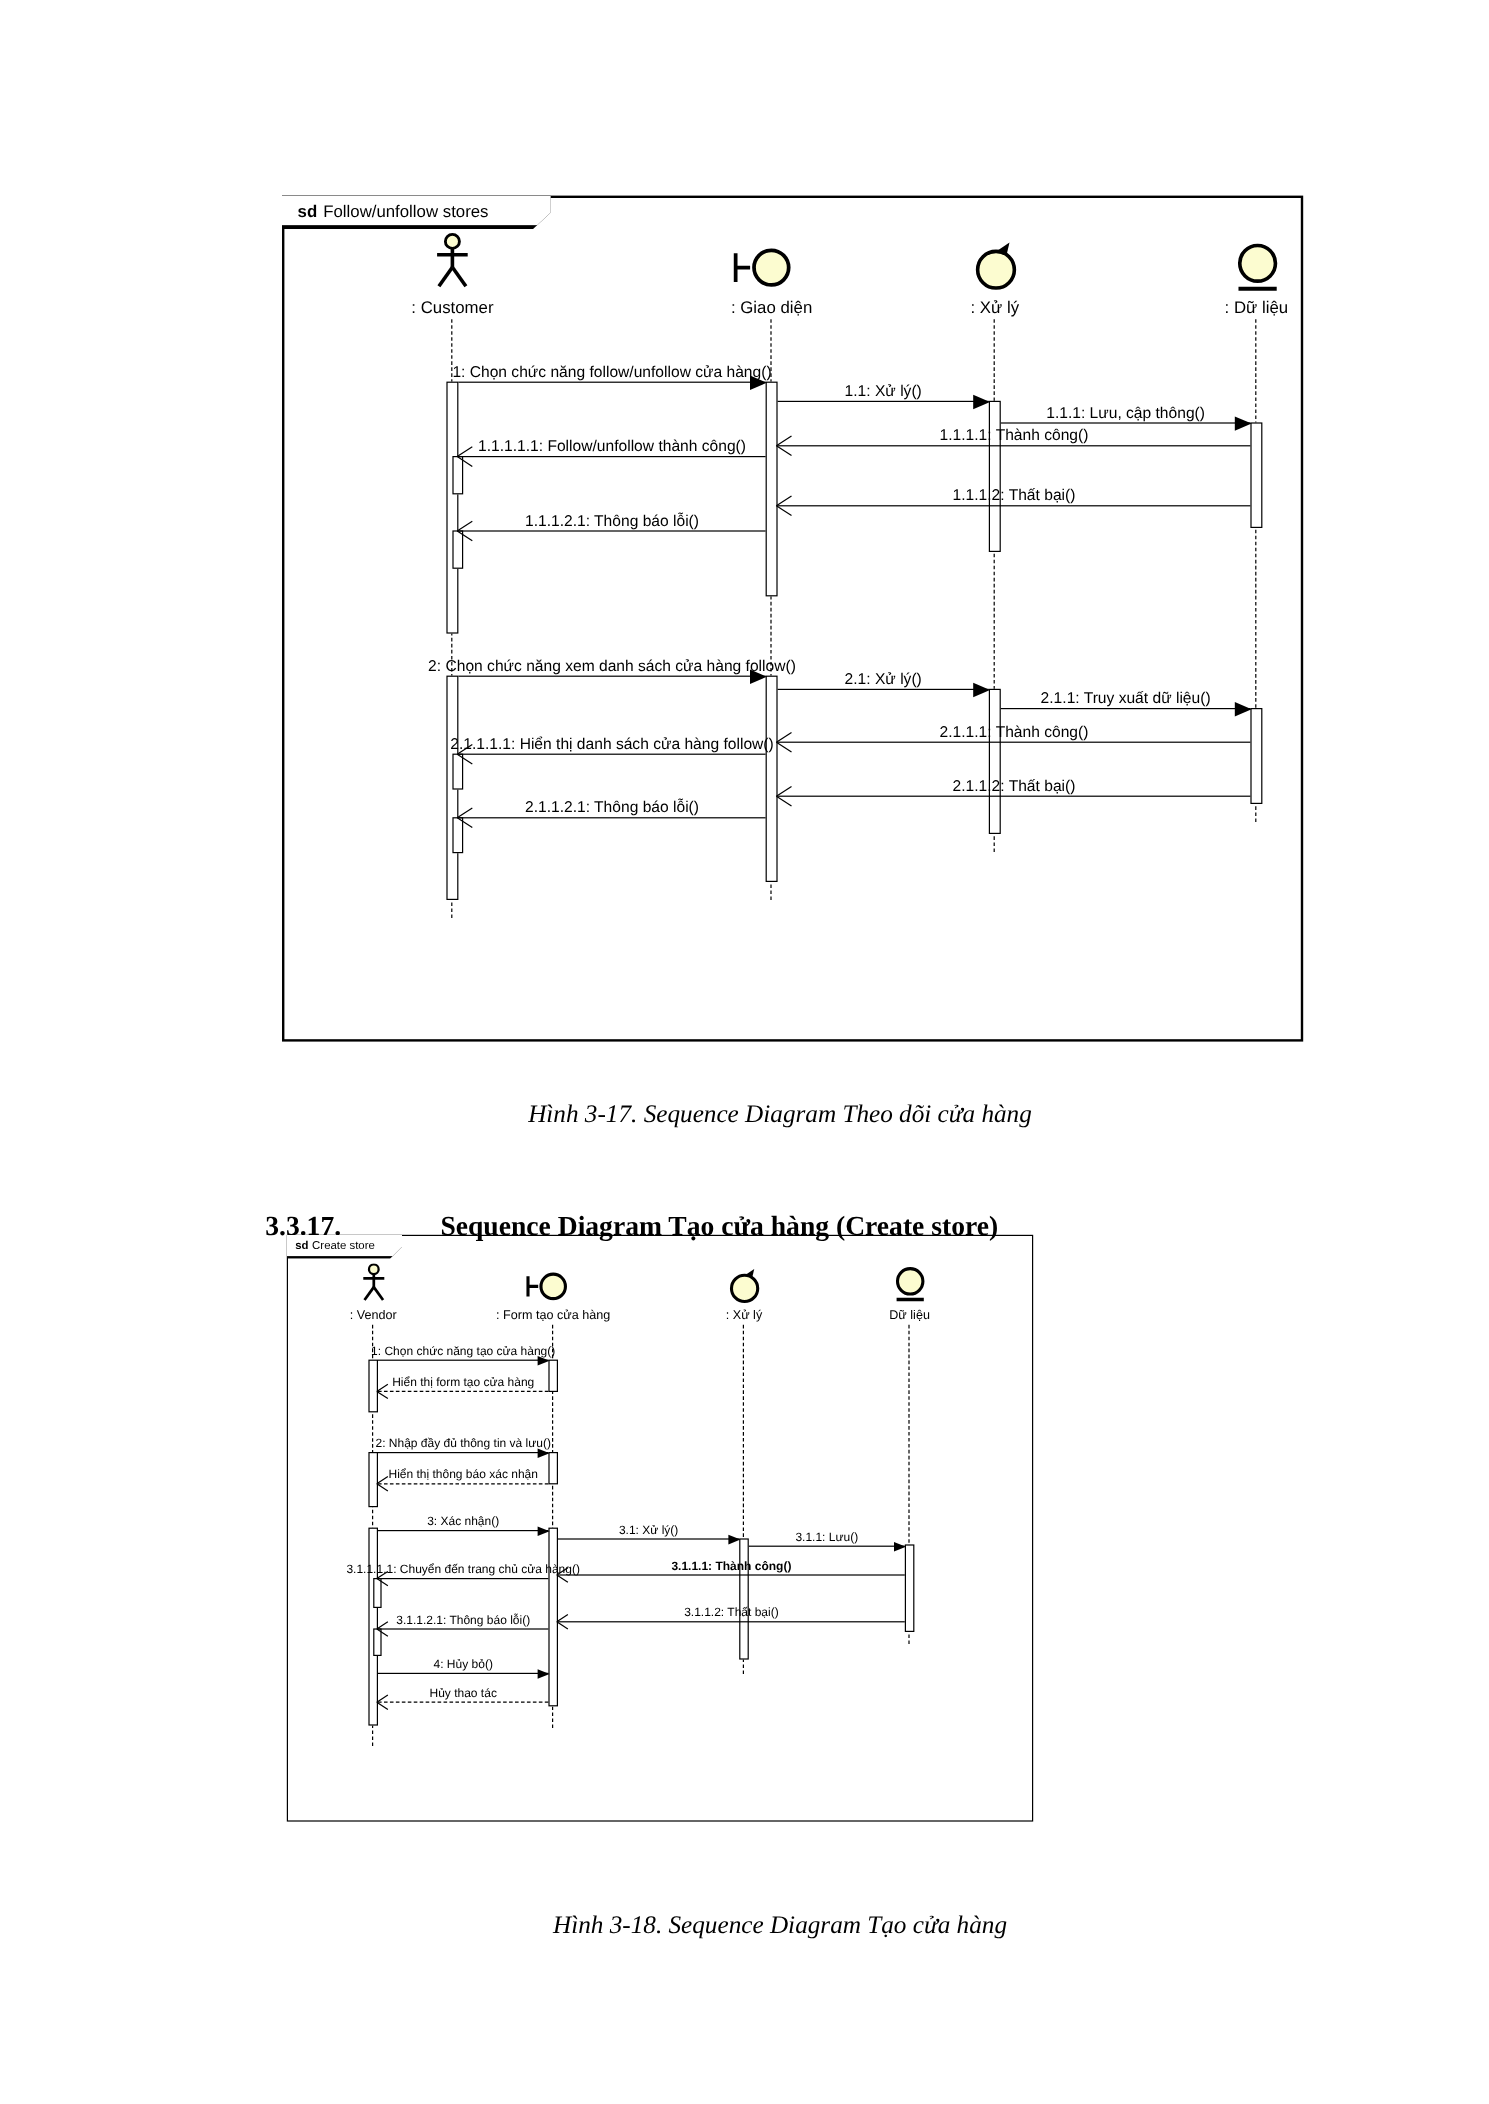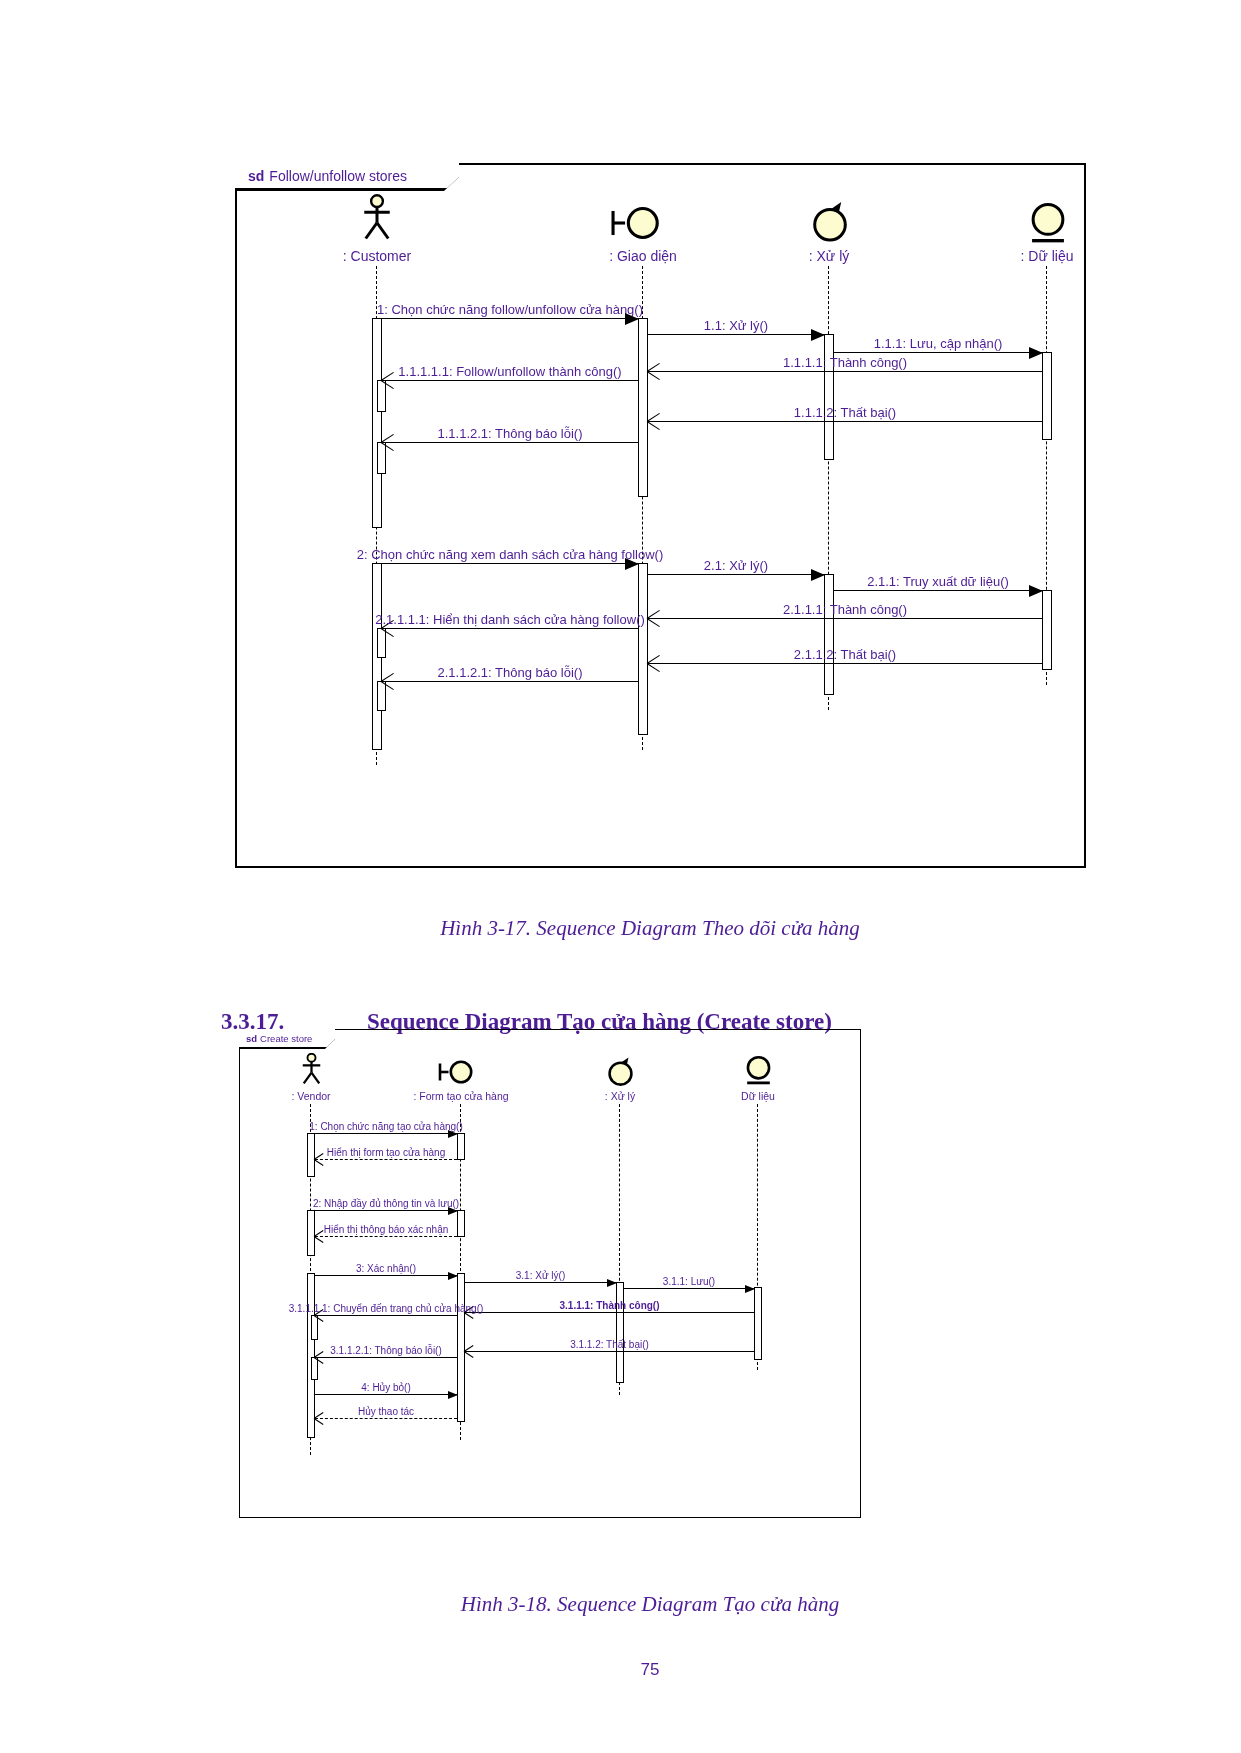--- a/index.html
+++ b/index.html
@@ -1,17 +1,17 @@
 <!DOCTYPE html>
 <html><head>
 <meta charset="utf-8">
 <style>
   html,body{margin:0;padding:0;background:#fff;}
   .page{position:relative;width:1098px;height:1753px;background:#fff;overflow:hidden;
-        font-family:"Liberation Sans","DejaVu Sans",sans-serif;color:#4c1d95;}
+        font-family:"Liberation Sans","DejaVu Sans",sans-serif;color:#000000;}
   
   .frame{position:absolute;border:2px solid #000;background:transparent;box-sizing:border-box;}
   .frame.thin{border-width:1px;}
   .tab{position:absolute;background:#000;}
   .tab .tab-in{position:absolute;left:0;top:0;background:#fff;display:flex;align-items:center;white-space:nowrap;}
   
   .ll-label{position:absolute;text-align:center;white-space:nowrap;}
   .ll-line{position:absolute;width:0;border-left:1px dashed #000;}
   .act{position:absolute;width:10px;background:#fff;border:1px solid #000;box-sizing:border-box;}
   .act.sm{width:8px;}
@@ -105,21 +105,21 @@
   <div class="act" style="left:1042px;top:352px;height:88px;"></div>
   <div class="act" style="left:1042px;top:590px;height:80px;"></div>
 
   <div class="msg fill-r" style="left:382px;top:297px;width:256px;height:21px;">
     <span class="lbl">1: Chọn chức năng follow/unfollow cửa hàng()</span>
     </div>
   <div class="msg fill-r" style="left:648px;top:312px;width:176px;height:22px;">
     <span class="lbl">1.1: Xử lý()</span>
     </div>
   <div class="msg fill-r" style="left:834px;top:330px;width:208px;height:22px;">
-    <span class="lbl">1.1.1: Lưu, cập nhận()</span>
+    <span class="lbl">1.1.1: Lưu, cập thông()</span>
     </div>
   <div class="msg open-l" style="left:648px;top:350px;width:394px;height:21px;">
     <span class="lbl">1.1.1.1: Thành công()</span>
     </div>
   <div class="msg open-l" style="left:382px;top:357px;width:256px;height:23px;">
     <span class="lbl">1.1.1.1.1: Follow/unfollow thành công()</span>
     </div>
   <div class="msg open-l" style="left:648px;top:400px;width:394px;height:21px;">
     <span class="lbl">1.1.1.2: Thất bại()</span>
     </div>
@@ -246,15 +246,14 @@
     <span class="lbl">3.1.1.2.1: Thông báo lỗi()</span>
     </div>
   <div class="msg sm fill-r" style="left:315px;top:1378px;width:142px;height:16px;">
     <span class="lbl">4: Hủy bỏ()</span>
     </div>
   <div class="msg sm open-l dash" style="left:315px;top:1403px;width:142px;height:15px;">
     <span class="lbl">Hủy thao tác</span>
     </div>
 
   <div class="caption" style="top:1592px;">Hình 3-18. Sequence Diagram Tạo cửa hàng</div>
-  <div class="pagenum" style="top:1660px;">75</div>
 
 </div>
 
 </body></html>

